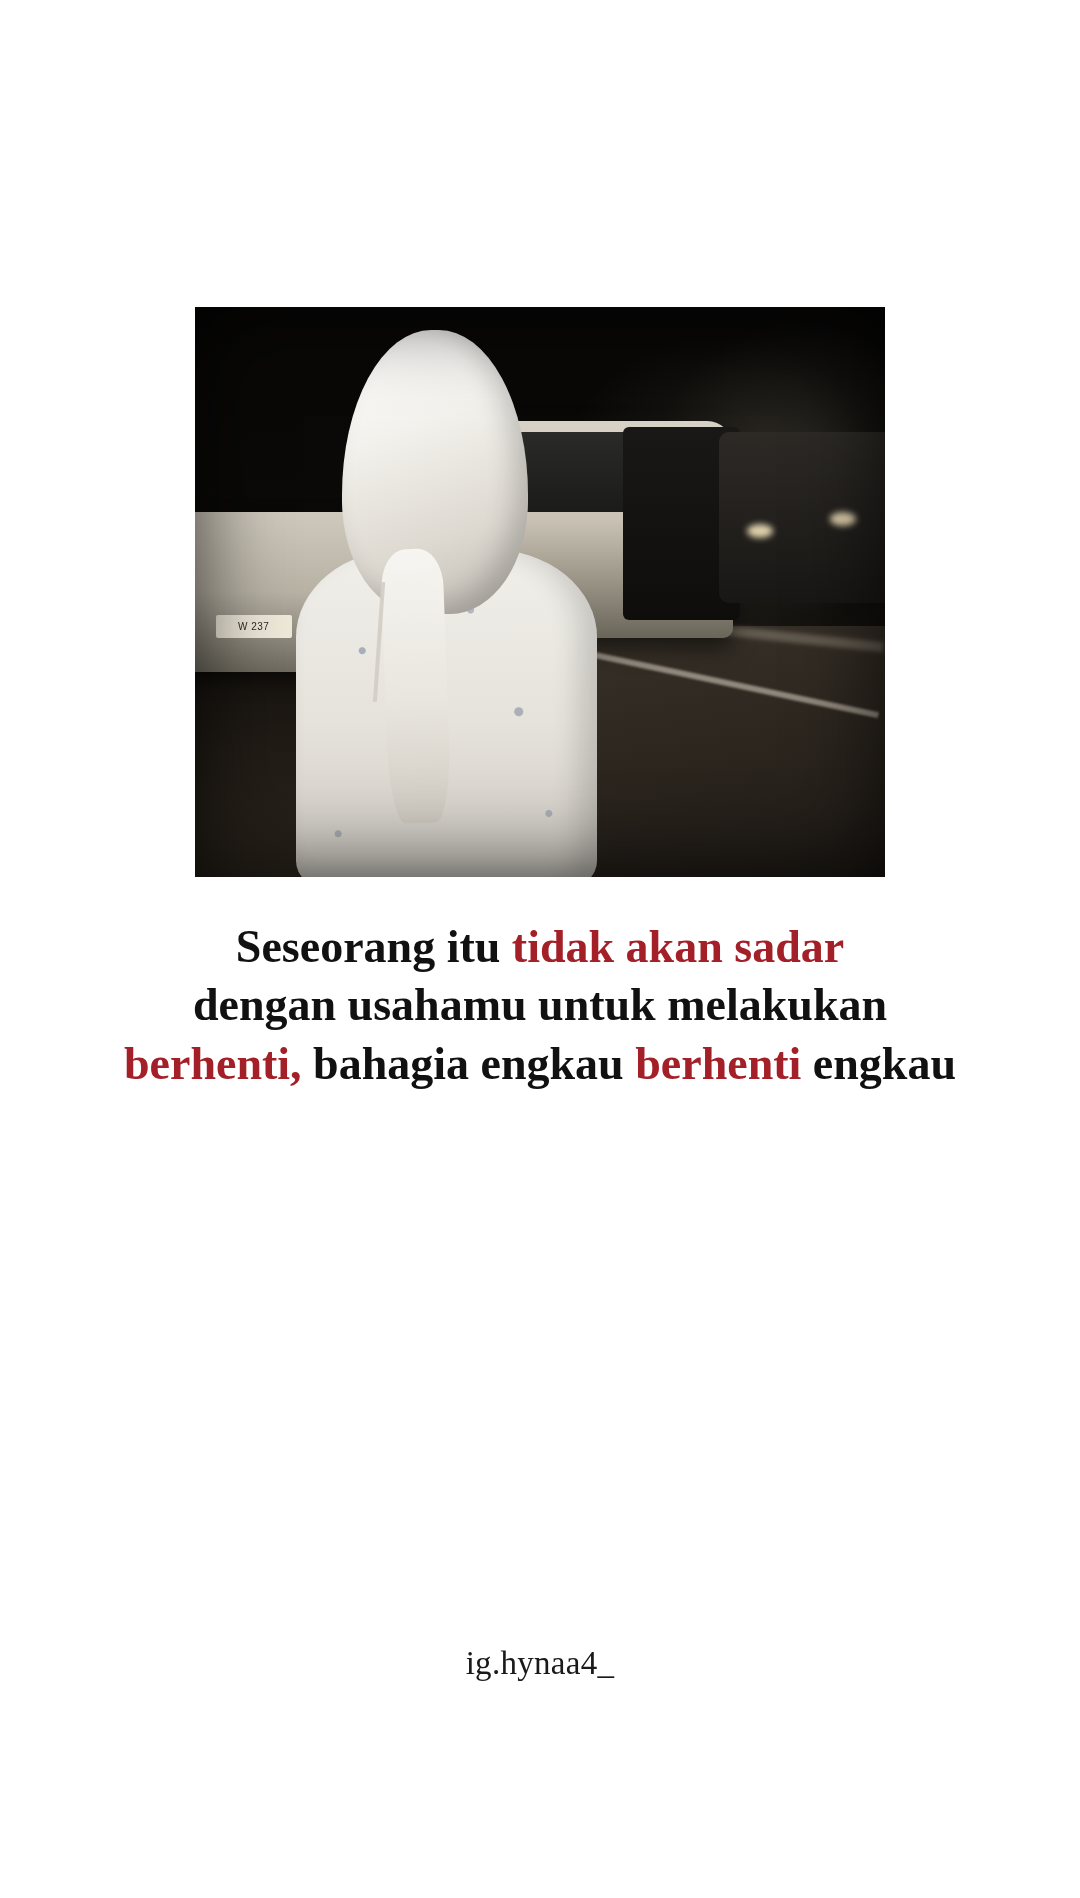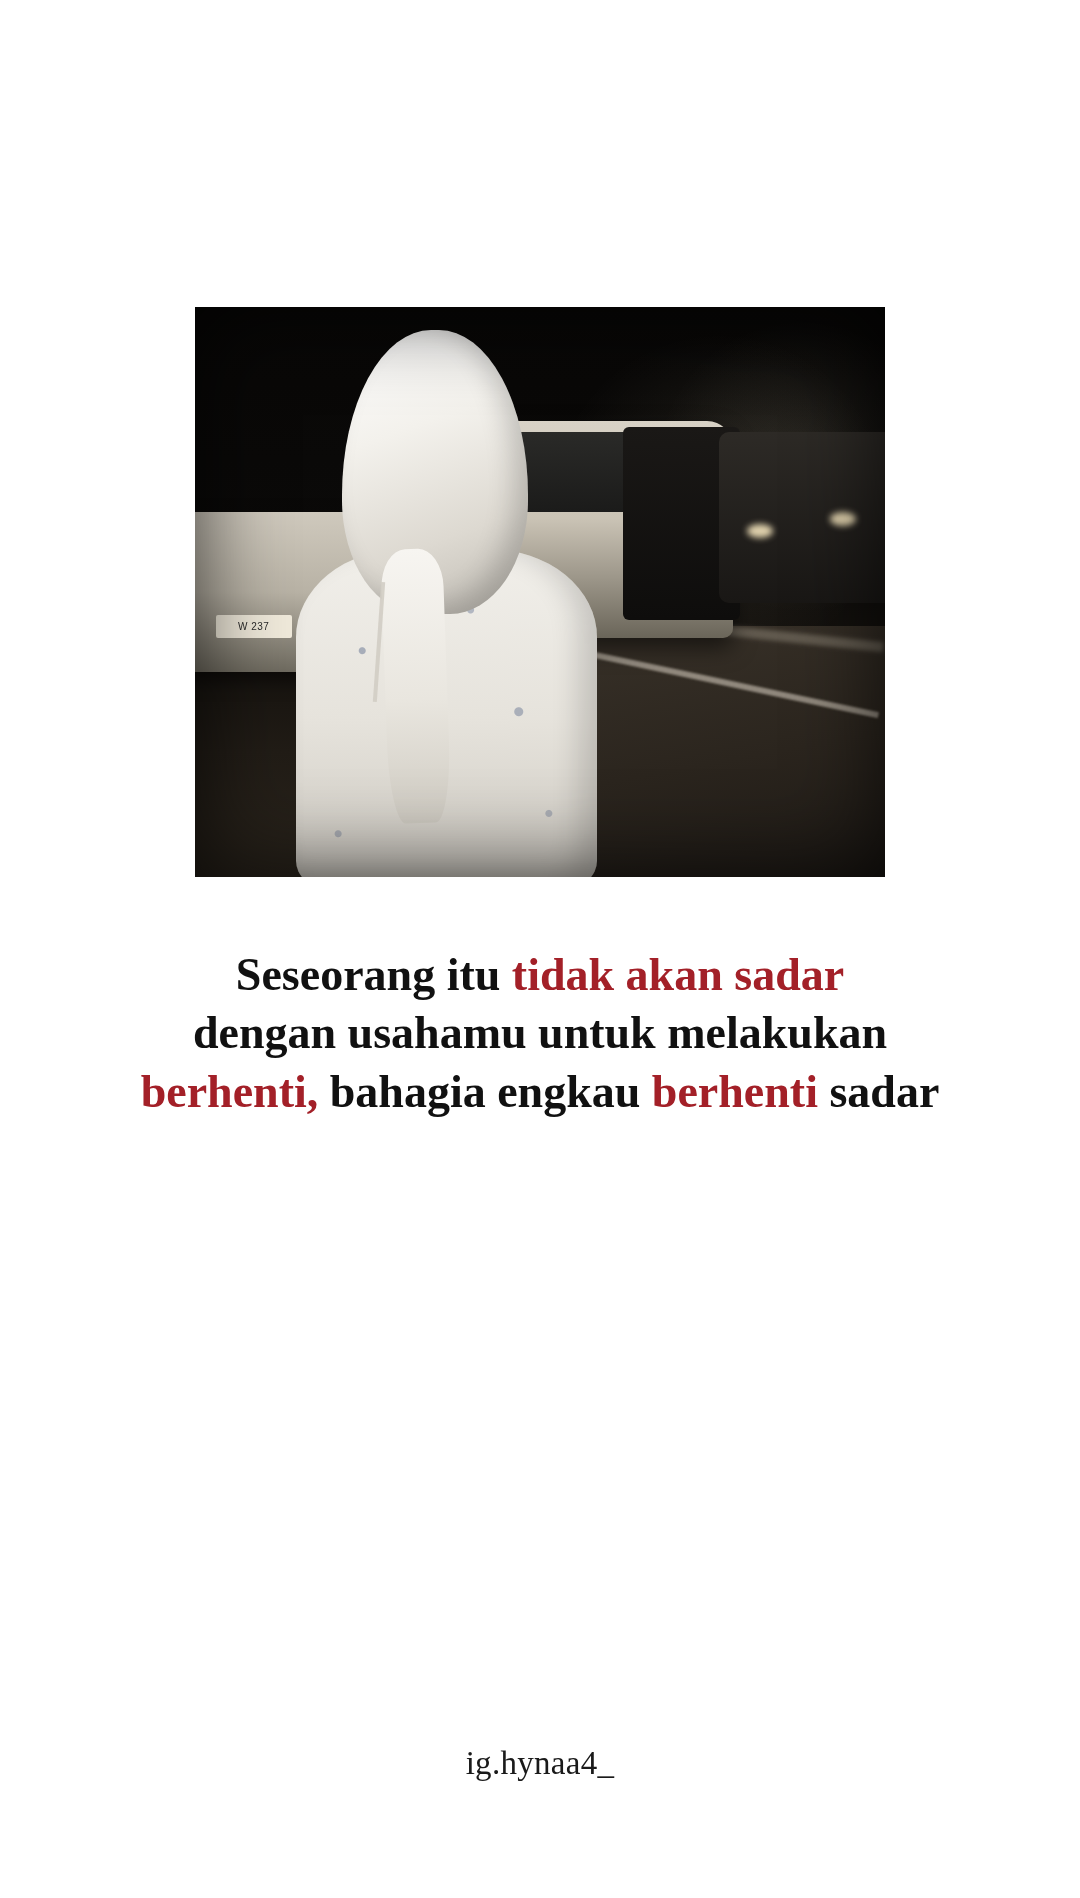--- a/index.html
+++ b/index.html
@@ -222,32 +222,31 @@
     position: absolute;
     left: 90px;
     top: 918px;
     width: 900px;
     text-align: center;
     font-size: 46px;
     line-height: 1.27;
     color: #111111;
     font-family: "Liberation Serif", serif;
     font-weight: 700;
-    margin-top: 28px;
   }
   .quote .red { color: #a32028; }
   .quote .blk { color: #111111; }
   .quote-line { display: block; white-space: nowrap; }
 
   
   .handle {
     position: absolute;
     left: 0;
     right: 0;
-    top: 1745px;
+    top: 1645px;
     text-align: center;
     font-size: 33px;
     color: #1a1a1a;
     font-family: "Liberation Serif", serif;
     letter-spacing: .3px;
   }
 </style>
 </head>
 <body>
 
@@ -278,18 +277,18 @@
         <div class="strap"></div>
       </div>
 
       <div class="vignette"></div>
     </div>
   </div>
 
   <div class="quote" id="quote">
       <span class="quote-line"><span class="blk">Seseorang itu </span><span class="red">tidak akan sadar</span></span>
       <span class="quote-line"><span class="blk">dengan usahamu untuk melakukan</span></span>
-      <span class="quote-line"><span class="red">berhenti,</span><span class="blk"> bahagia engkau </span><span class="red">berhenti</span><span class="blk"> sadar</span></span>
+      <span class="quote-line"><span class="red">berhenti,</span><span class="blk"> bahagia engkau </span><span class="red">berhenti</span><span class="blk"> engkau</span></span>
     </div>
 
   <div class="handle">ig.hynaa4_</div>
 
 </div>
 
 </body></html>

